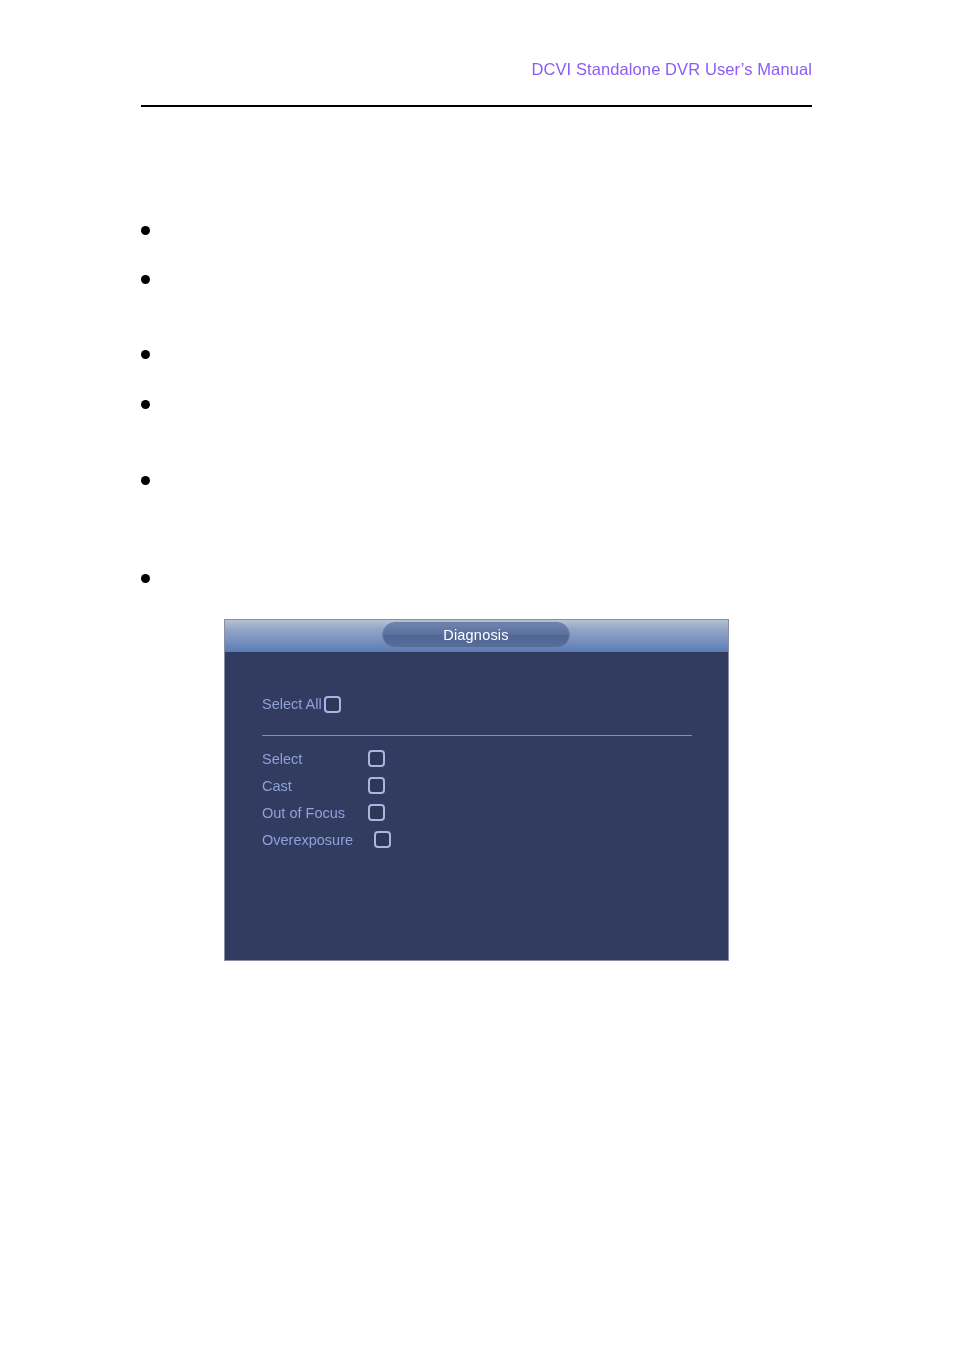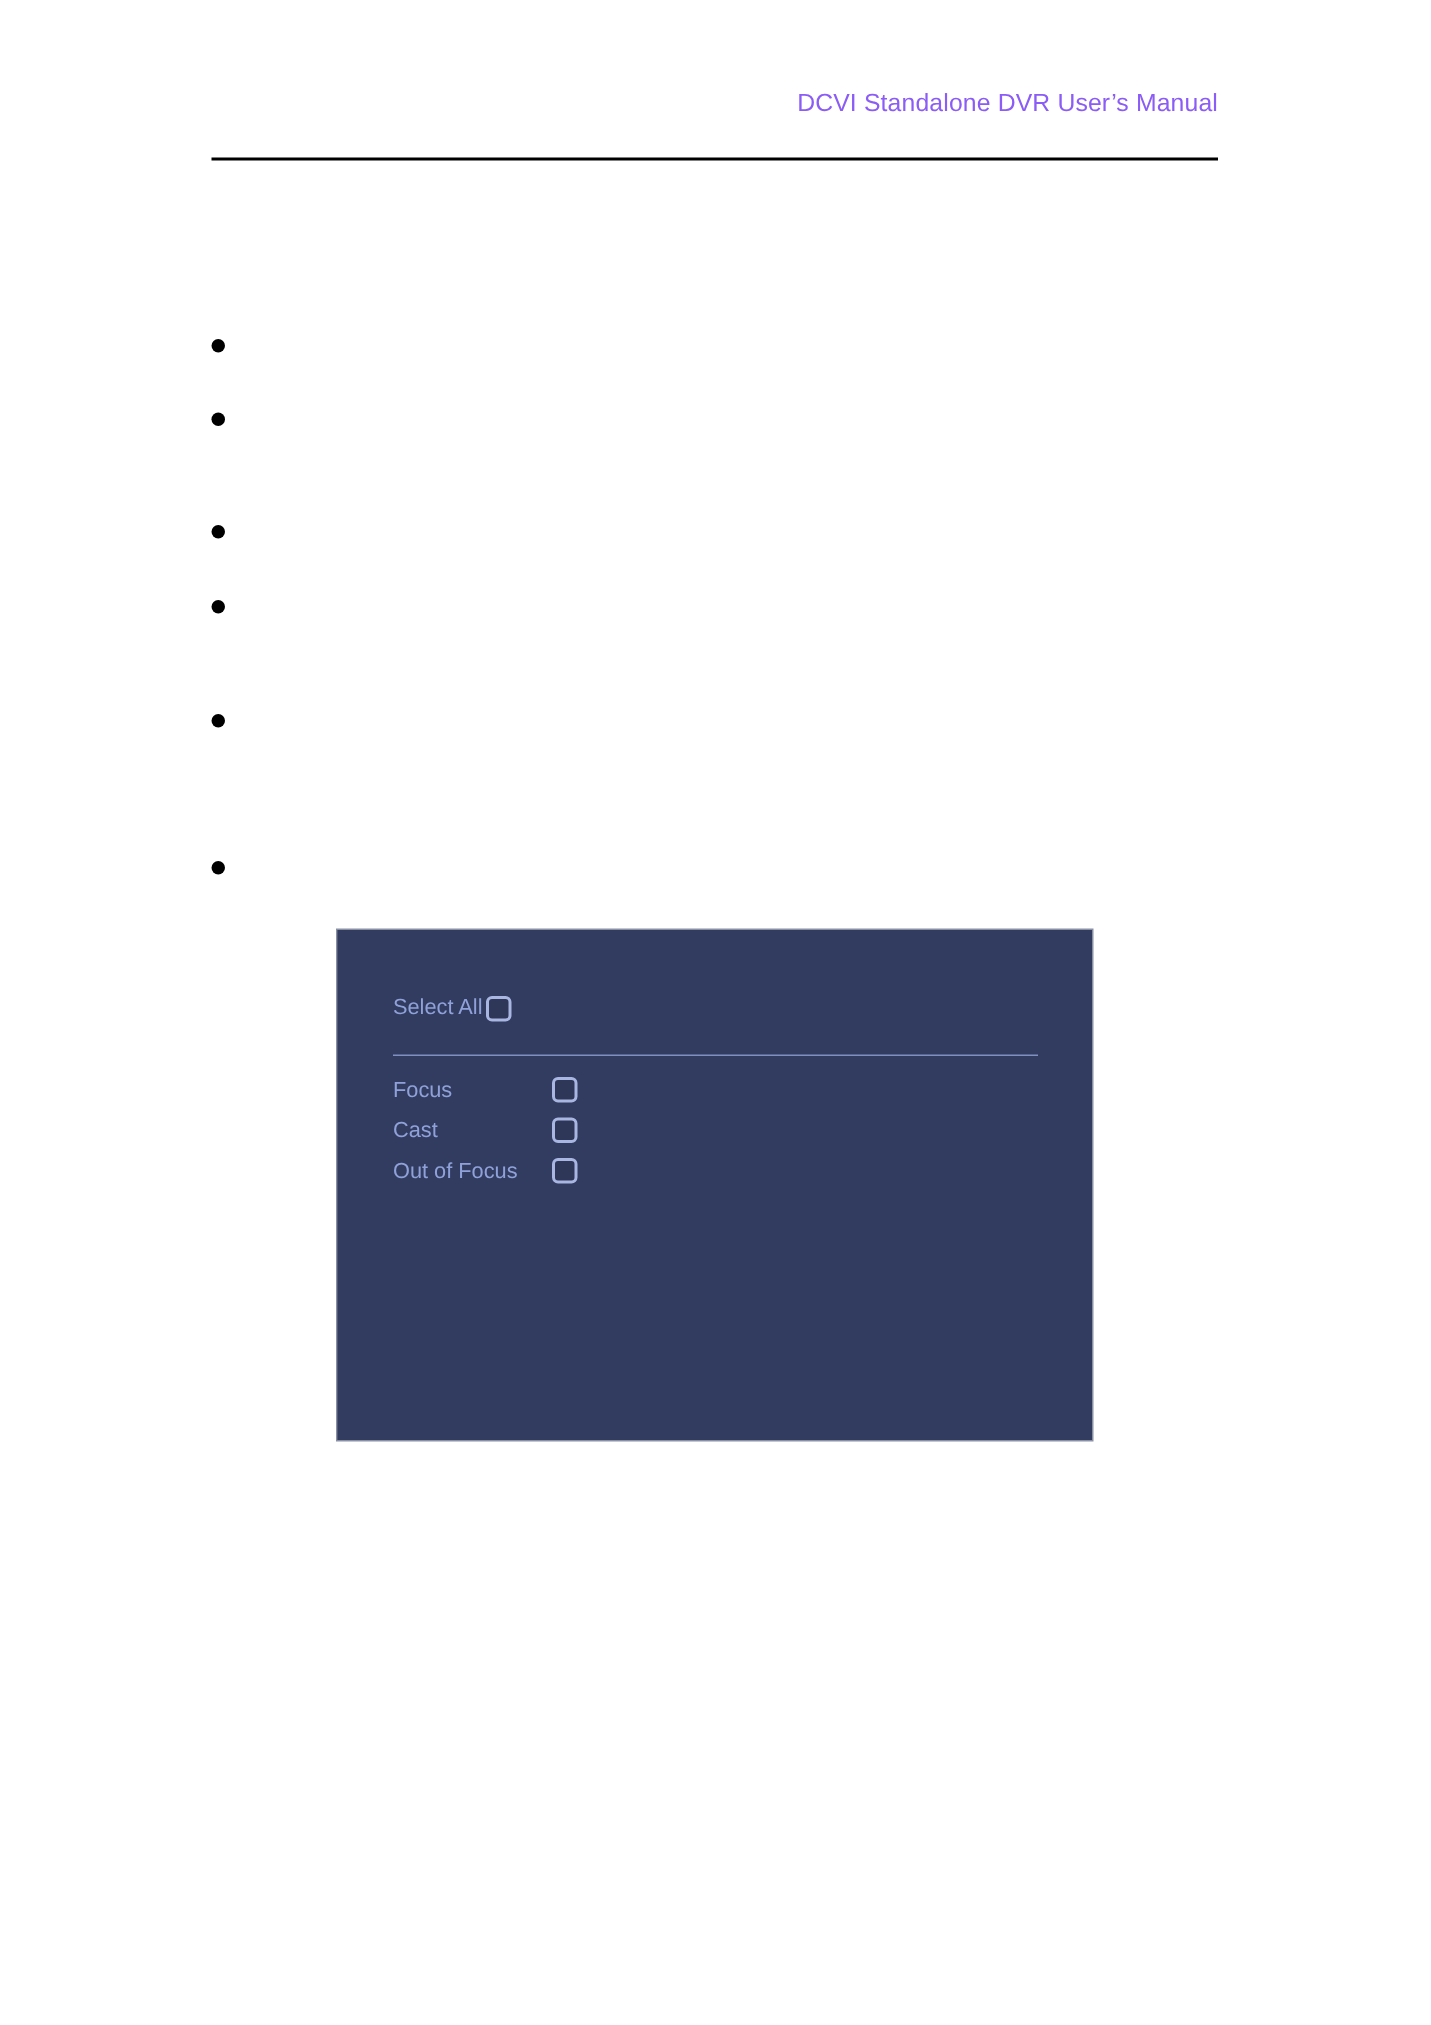--- a/index.html
+++ b/index.html
@@ -223,41 +223,50 @@
       <span class="bullet-text"></span>
     </div>
     <div class="bullet-item" style="top: 350px;">
       <span class="bullet-dot"></span>
       <span class="bullet-text"></span>
     </div>
   </div>
 
 <div class="dialog">
 
+  <div class="dialog-titlebar">
+    <div class="dialog-title-pill">
+      <span class="dialog-title-text">Diagnosis</span>
+    </div>
+  </div>
 
   <div class="dialog-body">
 
     <div class="select-all-row">
       <span class="field-label">Select All</span>
       <span class="checkbox"></span>
     </div>
 
     <div class="divider"></div>
 
     <div class="option-list">
         <div class="option-row">
-          <span class="field-label">Focus</span>
+          <span class="field-label">Select</span>
           <span class="checkbox" style="left: 106px;"></span>
         </div>
         <div class="option-row">
           <span class="field-label">Cast</span>
           <span class="checkbox" style="left: 106px;"></span>
         </div>
         <div class="option-row">
           <span class="field-label">Out of Focus</span>
           <span class="checkbox" style="left: 106px;"></span>
         </div>
+        <div class="option-row">
+          <span class="field-label">Overexposure</span>
+          <span class="checkbox" style="left: 112px;"></span>
+        </div>
       </div>
 
   </div>
 
 
 </div>
 
 </body></html>

